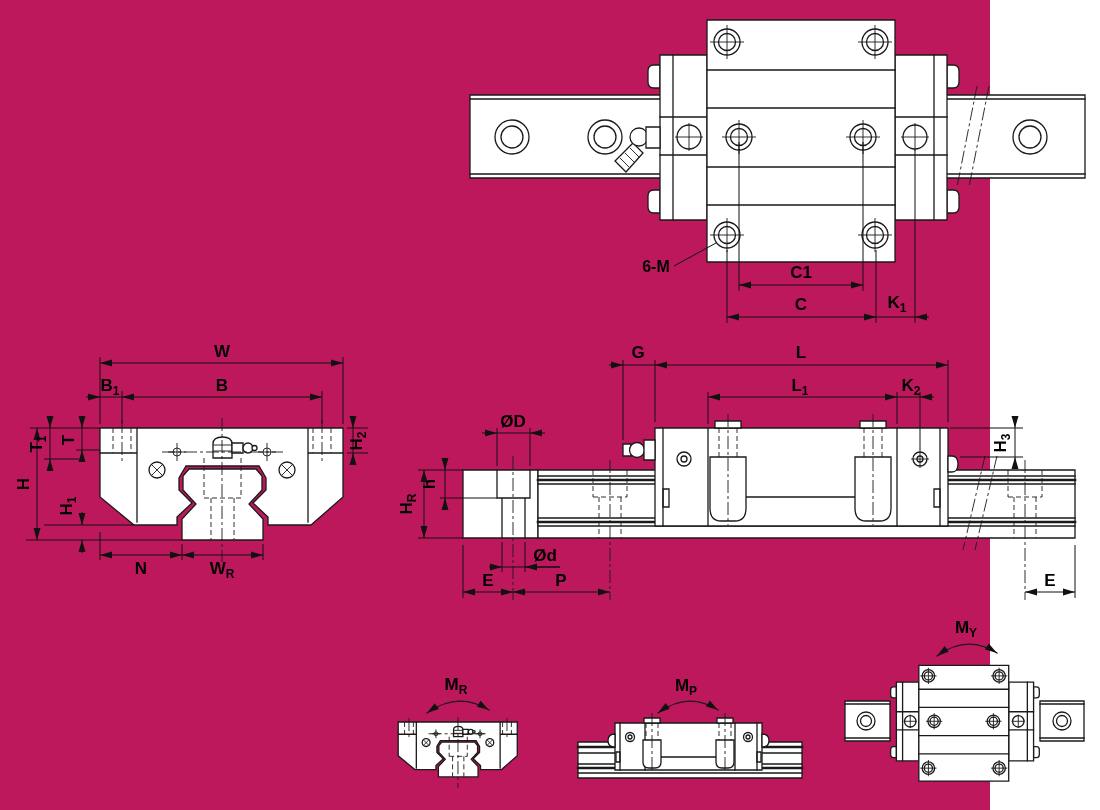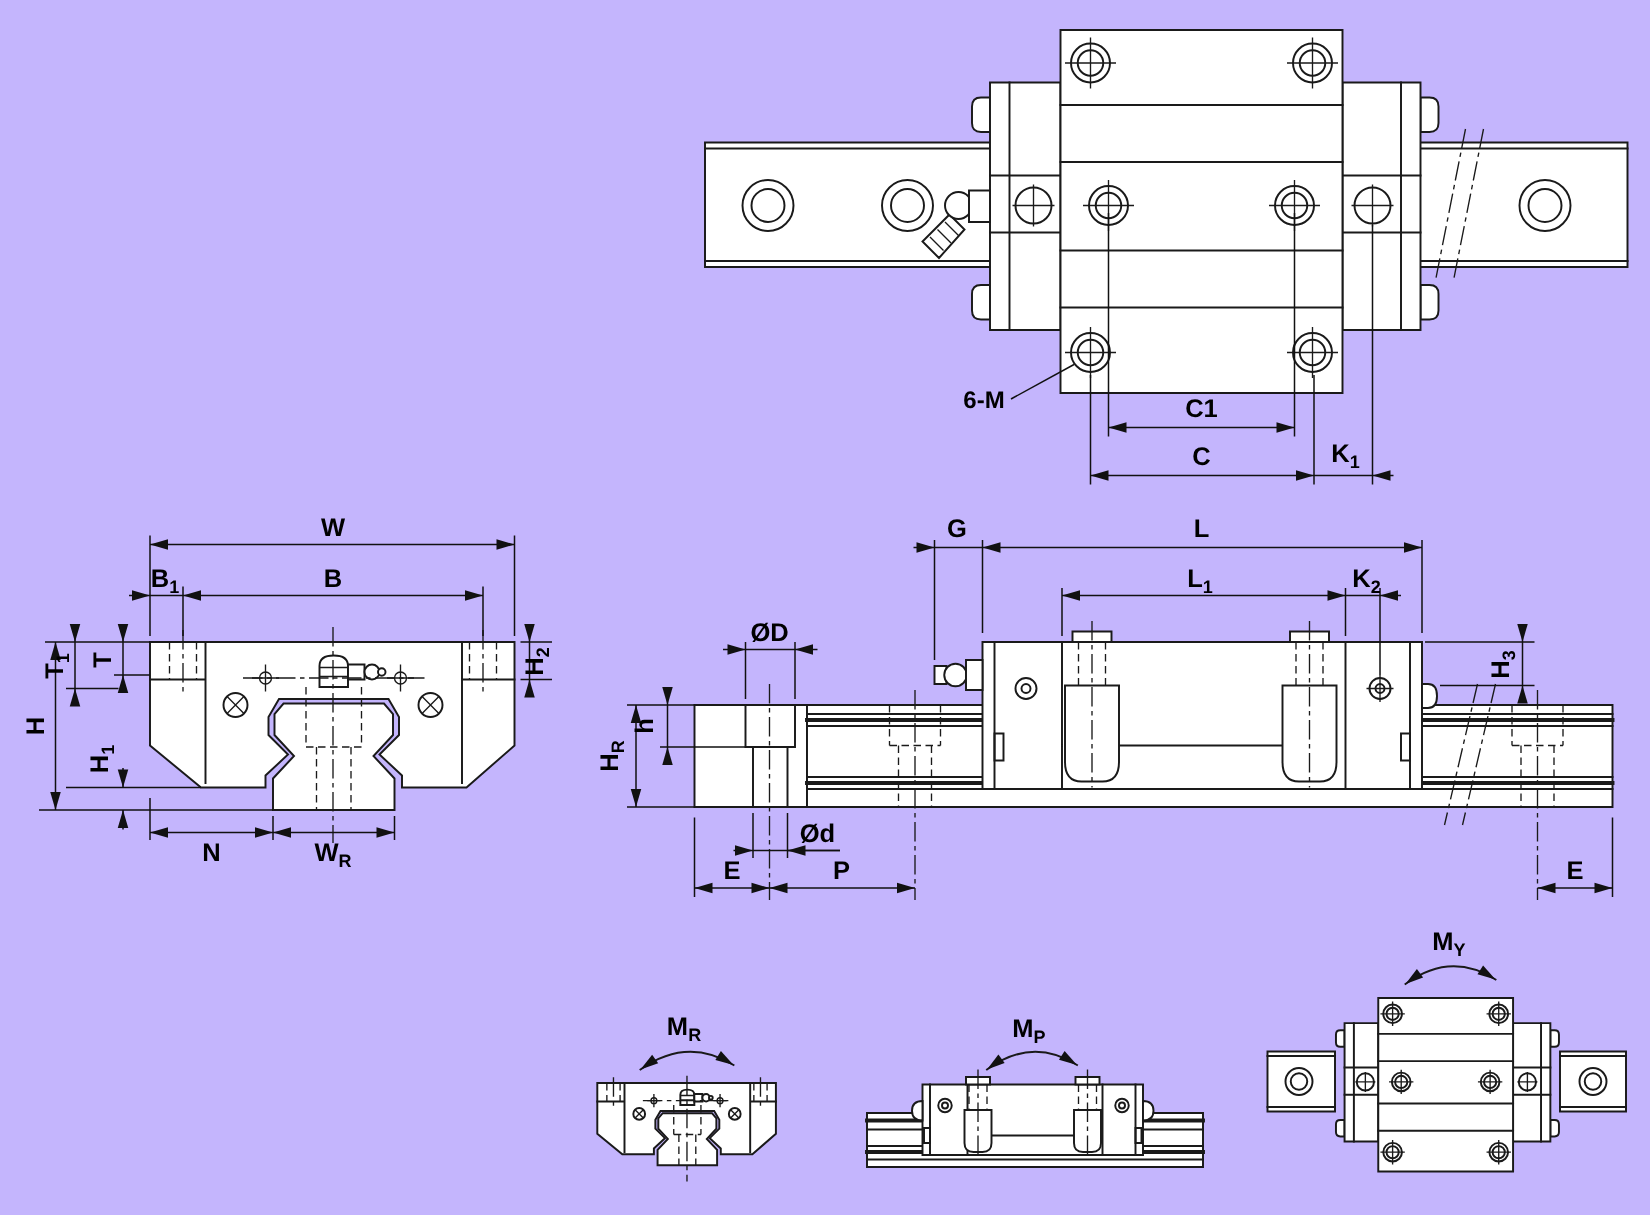--- a/index.html
+++ b/index.html
@@ -1,16 +1,16 @@
 <!DOCTYPE html>
 <html><head>
 <meta charset="utf-8">
 <style>
   html,body{margin:0;padding:0;background:#fff;}
-  #stage{width:1100px;height:810px;position:relative;background:#c4b5fd;}
+  #stage{width:990px;height:810px;position:relative;background:#be185d;}
   svg{display:block;}
   svg path,svg line,svg rect,svg circle,svg polyline,svg polygon,svg ellipse{vector-effect:non-scaling-stroke;}
   .ln{stroke:#1a1a1a;stroke-width:1.3;fill:none;stroke-linecap:square;}
   .lnf{stroke:#1a1a1a;stroke-width:1.3;fill:#ffffff;stroke-linecap:square;}
   .thick{stroke-width:2.6;}
   .thin{stroke:#1a1a1a;stroke-width:0.9;fill:none;}
   .dash{stroke-dasharray:5 3;}
   .cline{stroke:#1a1a1a;stroke-width:0.9;fill:none;stroke-dasharray:13 3 3 3;}
   .dim{stroke:#111;stroke-width:1;fill:none;}
   text.lbl{font-family:"Liberation Sans","DejaVu Sans",sans-serif;font-weight:bold;font-size:17px;fill:#000;text-anchor:middle;}

